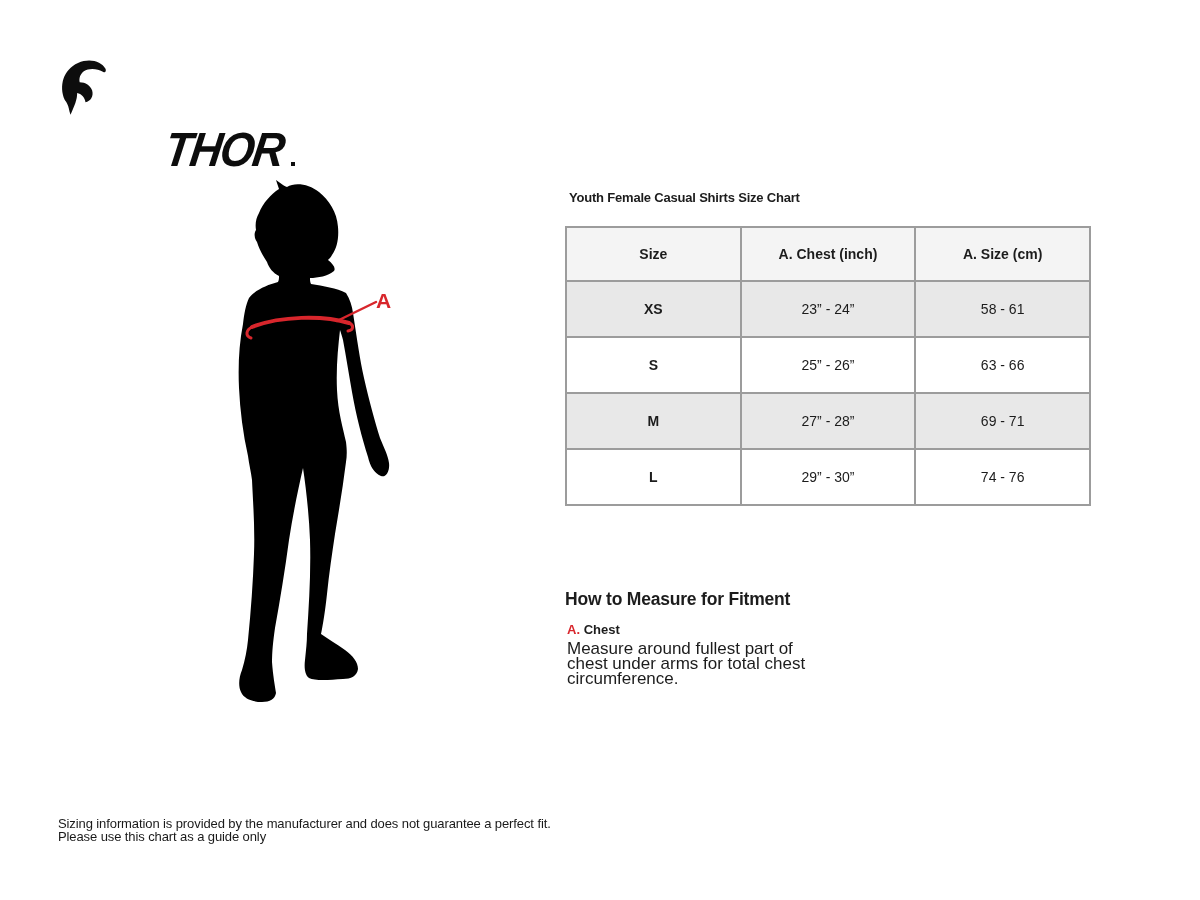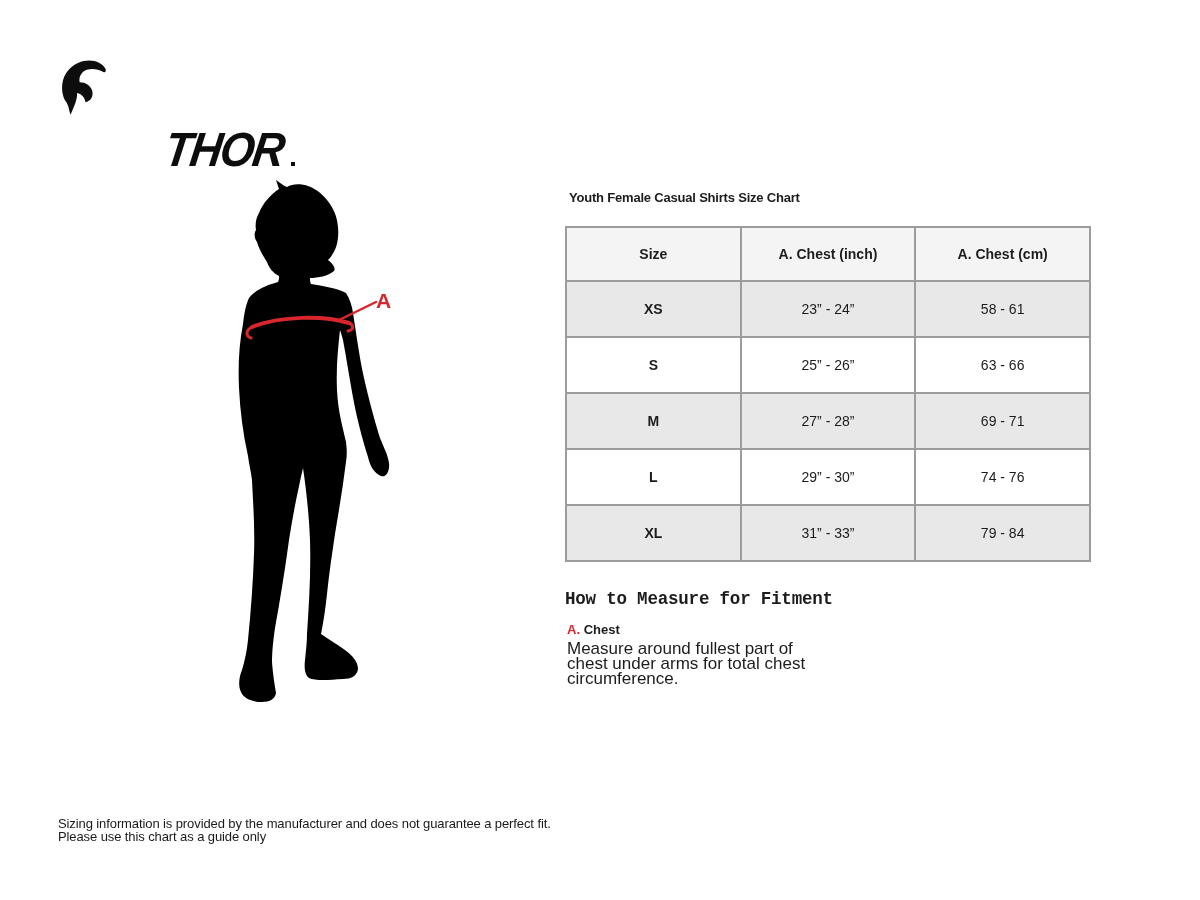--- a/index.html
+++ b/index.html
@@ -61,21 +61,20 @@
   .size-table th { height: 50px; background: #f4f4f4; font-weight: bold; }
   .size-table td { height: 52px; background: #ffffff; font-weight: normal; }
   .size-table td.size-col { font-weight: bold; }
   .size-table tbody tr:nth-child(odd) td { background: #e8e8e8; }
 
   
   .measure-heading {
     left: 565px; top: 589px;
     font-size: 17.5px; font-weight: bold; letter-spacing: -0.2px;
     margin: 0;
-    font-family: Liberation Mono, monospace;
   }
   .measure-item-title {
     left: 567px; top: 622px;
     font-size: 13px; font-weight: bold; text-align: center;
   }
   .measure-item-desc {
     left: 567px; top: 641px;
     width: 248px;
     font-size: 17px; line-height: 15px;
     margin: 0;
@@ -133,21 +132,21 @@
 </div>
 <span class="abs measure-label accent" style="color: rgb(216, 38, 44);">A</span>
 
 <h2 class="abs chart-title">Youth Female Casual Shirts Size Chart</h2>
 
 <table class="abs size-table">
   <thead>
     <tr>
       <th>Size</th>
       <th>A. Chest (inch)</th>
-      <th>A. Chest (cm)</th>
+      <th>A. Size (cm)</th>
     </tr>
   </thead>
   <tbody>
     <tr>
       <td class="size-col">XS</td>
       <td>23” - 24”</td>
       <td>58 - 61</td>
     </tr>
     <tr>
       <td class="size-col">S</td>
@@ -157,25 +156,20 @@
     <tr>
       <td class="size-col">M</td>
       <td>27” - 28”</td>
       <td>69 - 71</td>
     </tr>
     <tr>
       <td class="size-col">L</td>
       <td>29” - 30”</td>
       <td>74 - 76</td>
     </tr>
-    <tr>
-      <td class="size-col">XL</td>
-      <td>31” - 33”</td>
-      <td>79 - 84</td>
-    </tr>
   </tbody>
 </table>
 
 <h3 class="abs measure-heading">How to Measure for Fitment</h3>
 <div class="abs measure-item-title">
   <span class="accent" style="color: rgb(216, 38, 44);">A.</span>
   <span>Chest</span>
 </div>
 <p class="abs measure-item-desc">Measure around fullest part of chest under arms for total chest circumference.</p>
 

